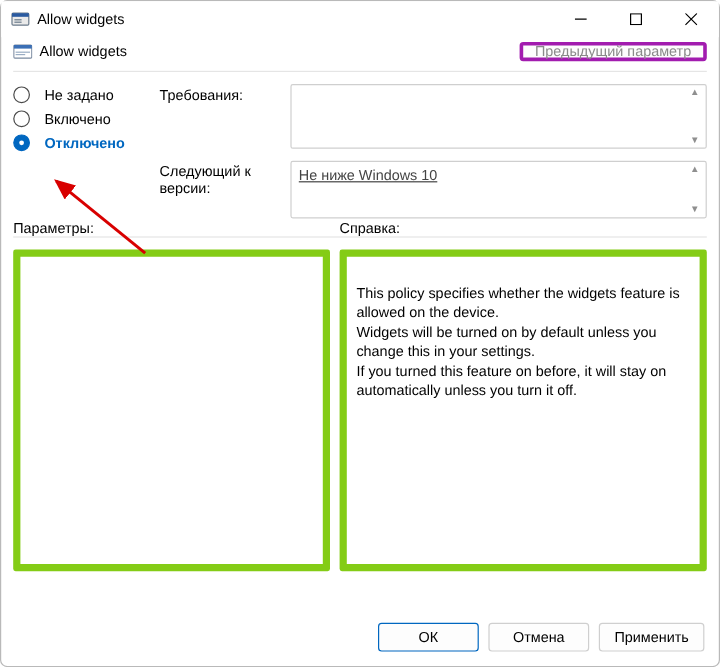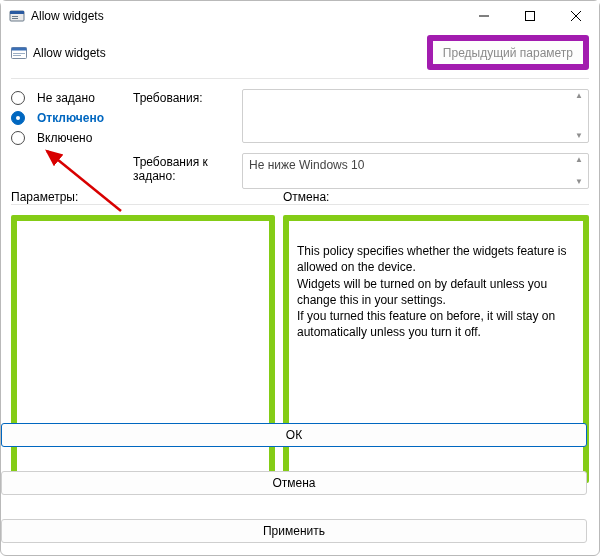--- a/index.html
+++ b/index.html
@@ -52,25 +52,25 @@
     align-items: center;
     padding: 4px 10px 8px 10px;
   }
   .header-row .set-icon {
     width: 16px; height: 16px; margin-right: 6px;
     display: inline-flex;
   }
   .header-row .policy-title { font-size: 12px; }
   .header-row .spacer { flex: 1; }
   .nav-btn {
-    height: 35px;
+    height: 16px;
     padding: 0 10px;
     font-size: 12px;
     background: #fdfdfd;
-    border: 6px solid #a21caf;
+    border: 3px solid #a21caf;
     color: #8a8a8a;
     border-radius: 3px;
     margin-left: 6px;
     display: inline-flex;
     align-items: center;
   }
 
   .hr {
     height: 1px;
     background: #e5e5e5;
@@ -123,26 +123,27 @@
     font-size: 12px;
   }
   .comment-box {
     grid-column: 3;
     height: 54px;
     padding: 4px 18px 4px 6px;
   }
   .supported-label { grid-column: 2; margin-top: 8px; }
   .supported-box {
     grid-column: 3;
-    height: 36px;
+    height: 48px;
     margin-top: 8px;
     padding: 4px 18px 4px 6px;
     color: #444;
     display: flex;
     align-items: flex-start;
+    text-decoration: underline;
   }
   .spin-arrows {
     position: absolute;
     right: 2px; top: 2px; bottom: 2px;
     width: 14px;
     display: flex; flex-direction: column; justify-content: space-between;
     color: #8f8f8f;
   }
   .spin-arrows .tri { font-size: 8px; line-height: 8px; text-align: center; }
 
@@ -177,23 +178,22 @@
     font-size: 12px;
     line-height: 1.35;
     color: #000;
     white-space: pre-line;
   }
 
   
   .footer {
     display: flex;
     justify-content: flex-end;
-    gap: 24px;
+    gap: 8px;
     padding: 10px 12px 12px 0;
-    flex-direction: column;
   }
   .btn {
     height: 24px;
     min-width: 84px;
     padding: 0 12px;
     font-size: 12px;
     background: #fdfdfd;
     border: 1px solid #cfcfcf;
     border-radius: 3px;
     display: inline-flex;
@@ -260,53 +260,53 @@
   <div class="hr"></div>
 
   <div class="upper">
 
     <div class="radios">
       <div class="radio-row">
         <span class="radio-disc"></span>
         <span class="radio-label">Не задано</span>
       </div>
       <div class="radio-row">
+        <span class="radio-disc"></span>
+        <span class="radio-label">Включено</span>
+      </div>
+      <div class="radio-row">
         <span class="radio-disc checked">
             <span class="dot"></span>
           </span>
         <span class="radio-label sel">Отключено</span>
-      </div>
-      <div class="radio-row">
-        <span class="radio-disc"></span>
-        <span class="radio-label">Включено</span>
       </div>
     </div>
 
     <div class="field-label">Требования:</div>
     <div class="box comment-box">
       <span></span>
       <div class="spin-arrows">
         <div class="tri">▲</div>
         <div class="tri">▼</div>
       </div>
     </div>
 
-    <div class="field-label supported-label">Требования к задано:</div>
+    <div class="field-label supported-label">Следующий к версии:</div>
     <div class="box supported-box">
       <span>Не ниже Windows 10</span>
       <div class="spin-arrows">
         <div class="tri">▲</div>
         <div class="tri">▼</div>
       </div>
     </div>
   </div>
 
   <div class="mid-labels">
     <div>Параметры:</div>
-    <div>Отмена:</div>
+    <div>Справка:</div>
   </div>
 
   <div class="hr"></div>
 
   <div class="lower">
     <div class="panel"></div>
     <div class="panel help-panel">
       <span>This policy specifies whether the widgets feature is allowed on the device.
 Widgets will be turned on by default unless you change this in your settings.
 If you turned this feature on before, it will stay on automatically unless you turn it off.</span>

